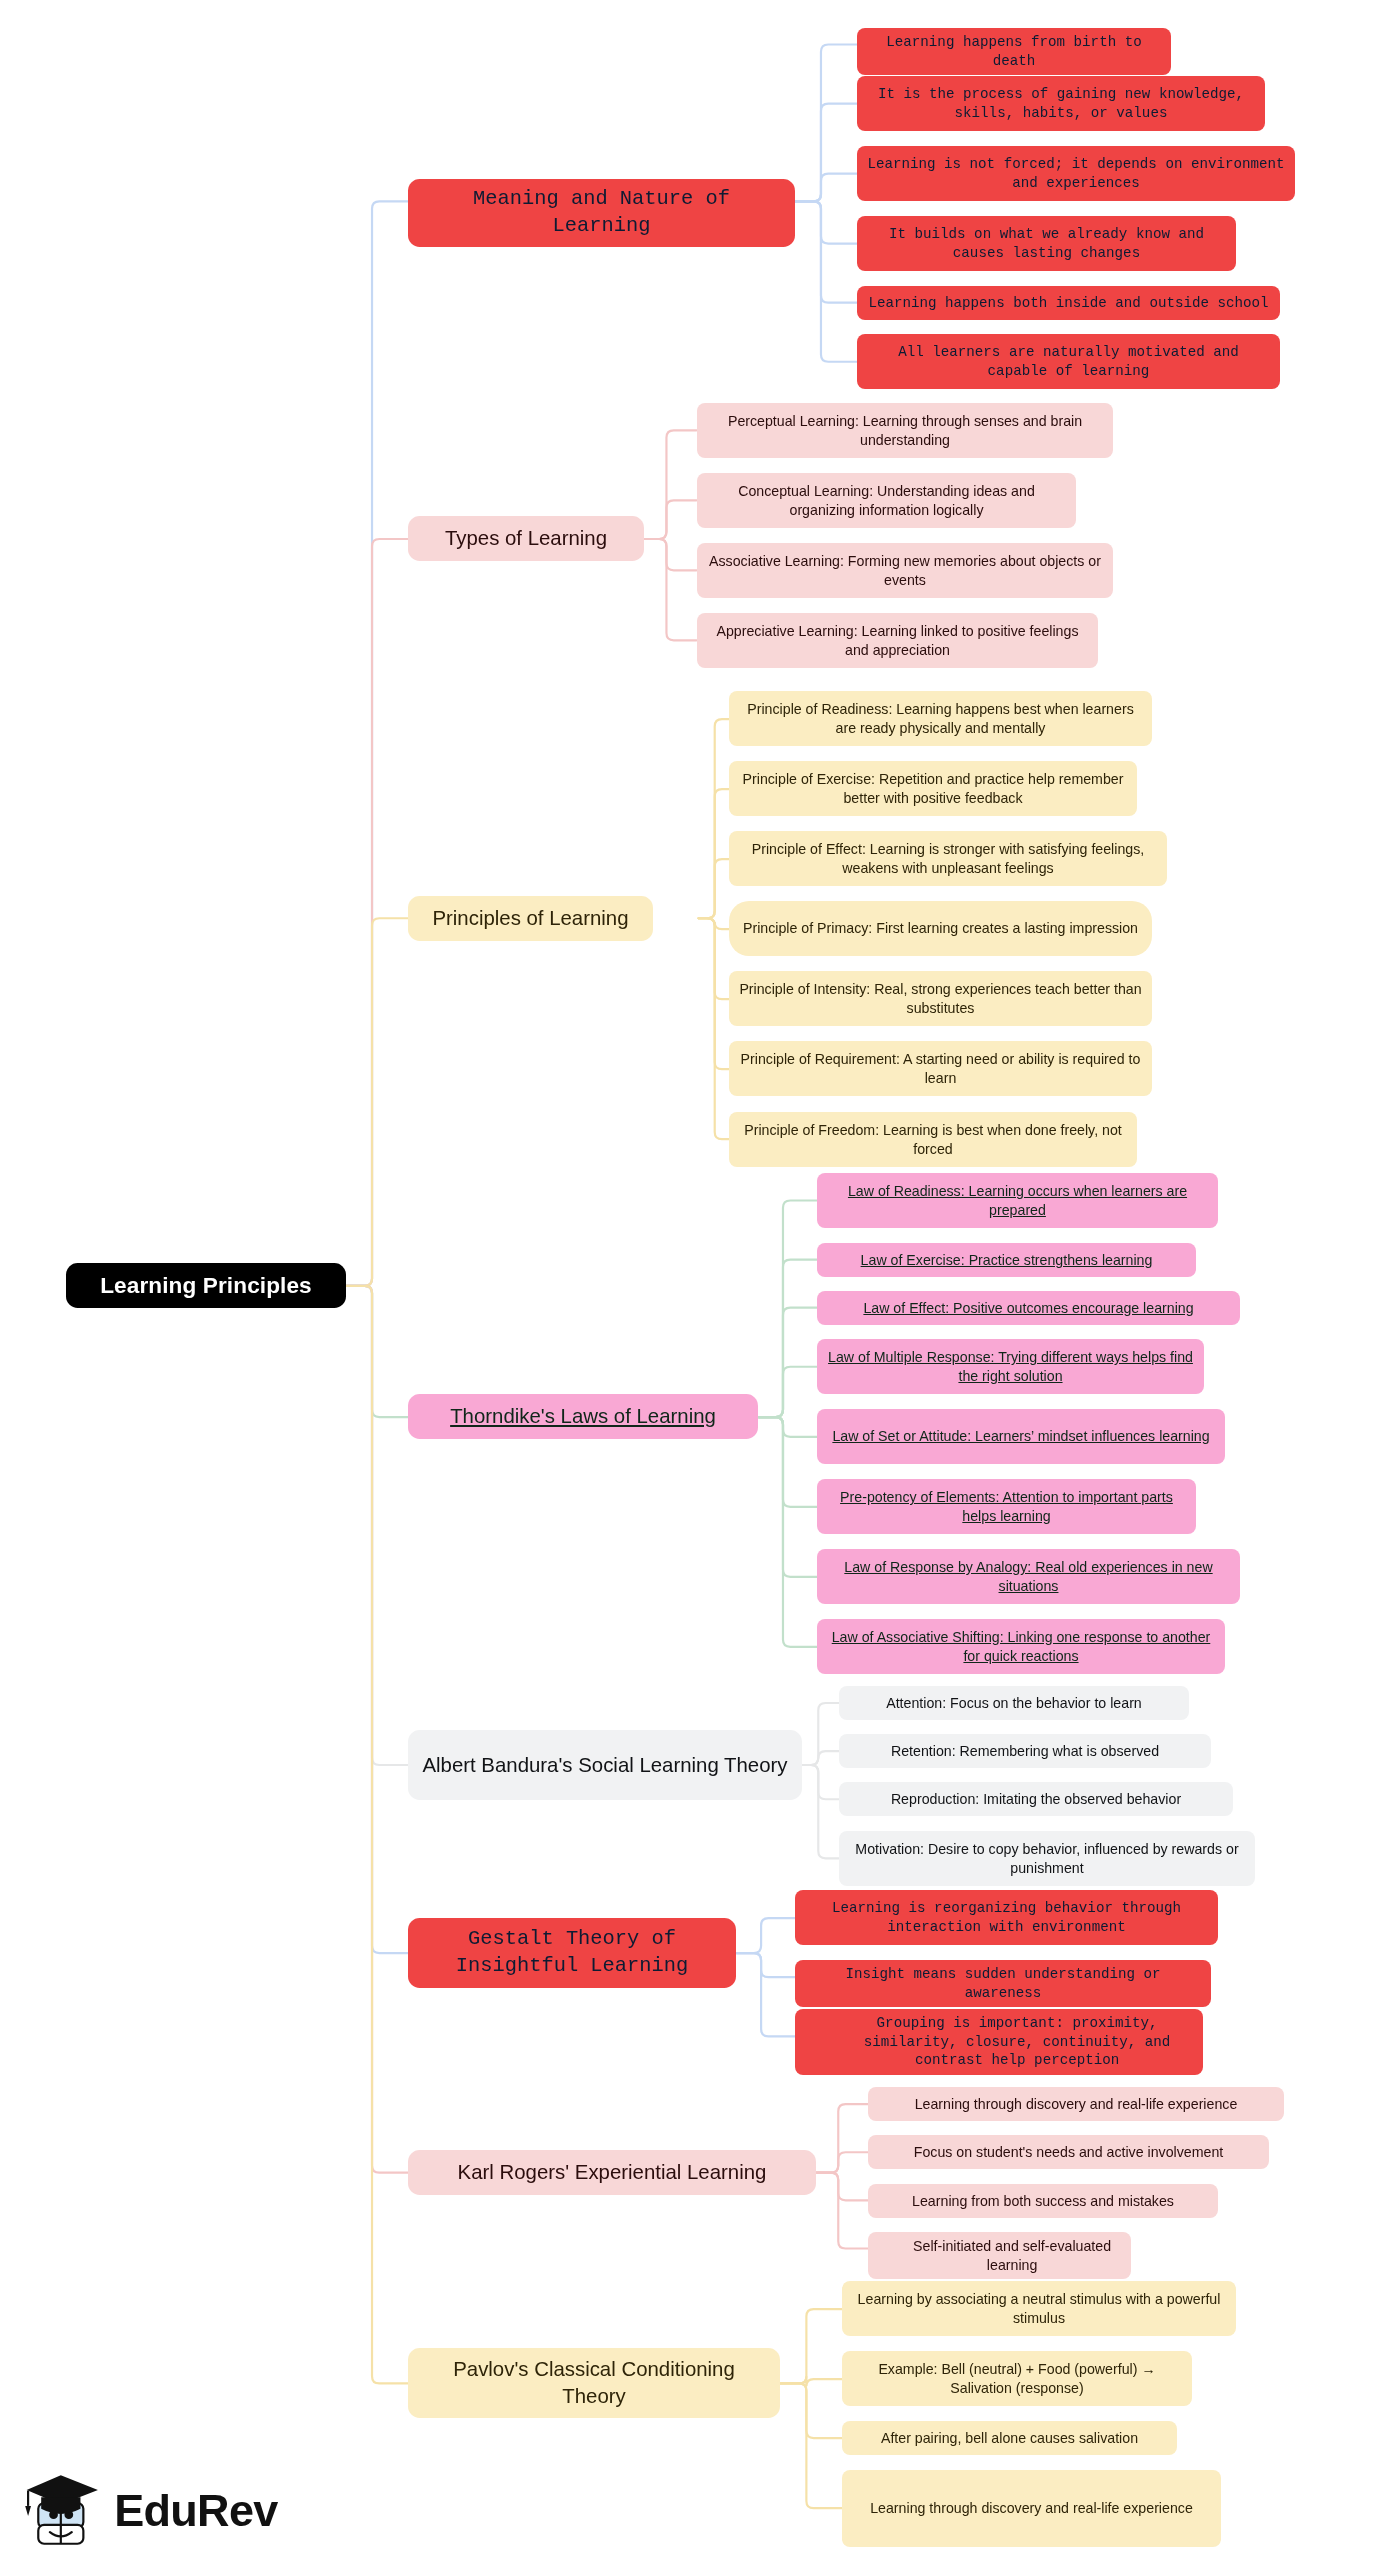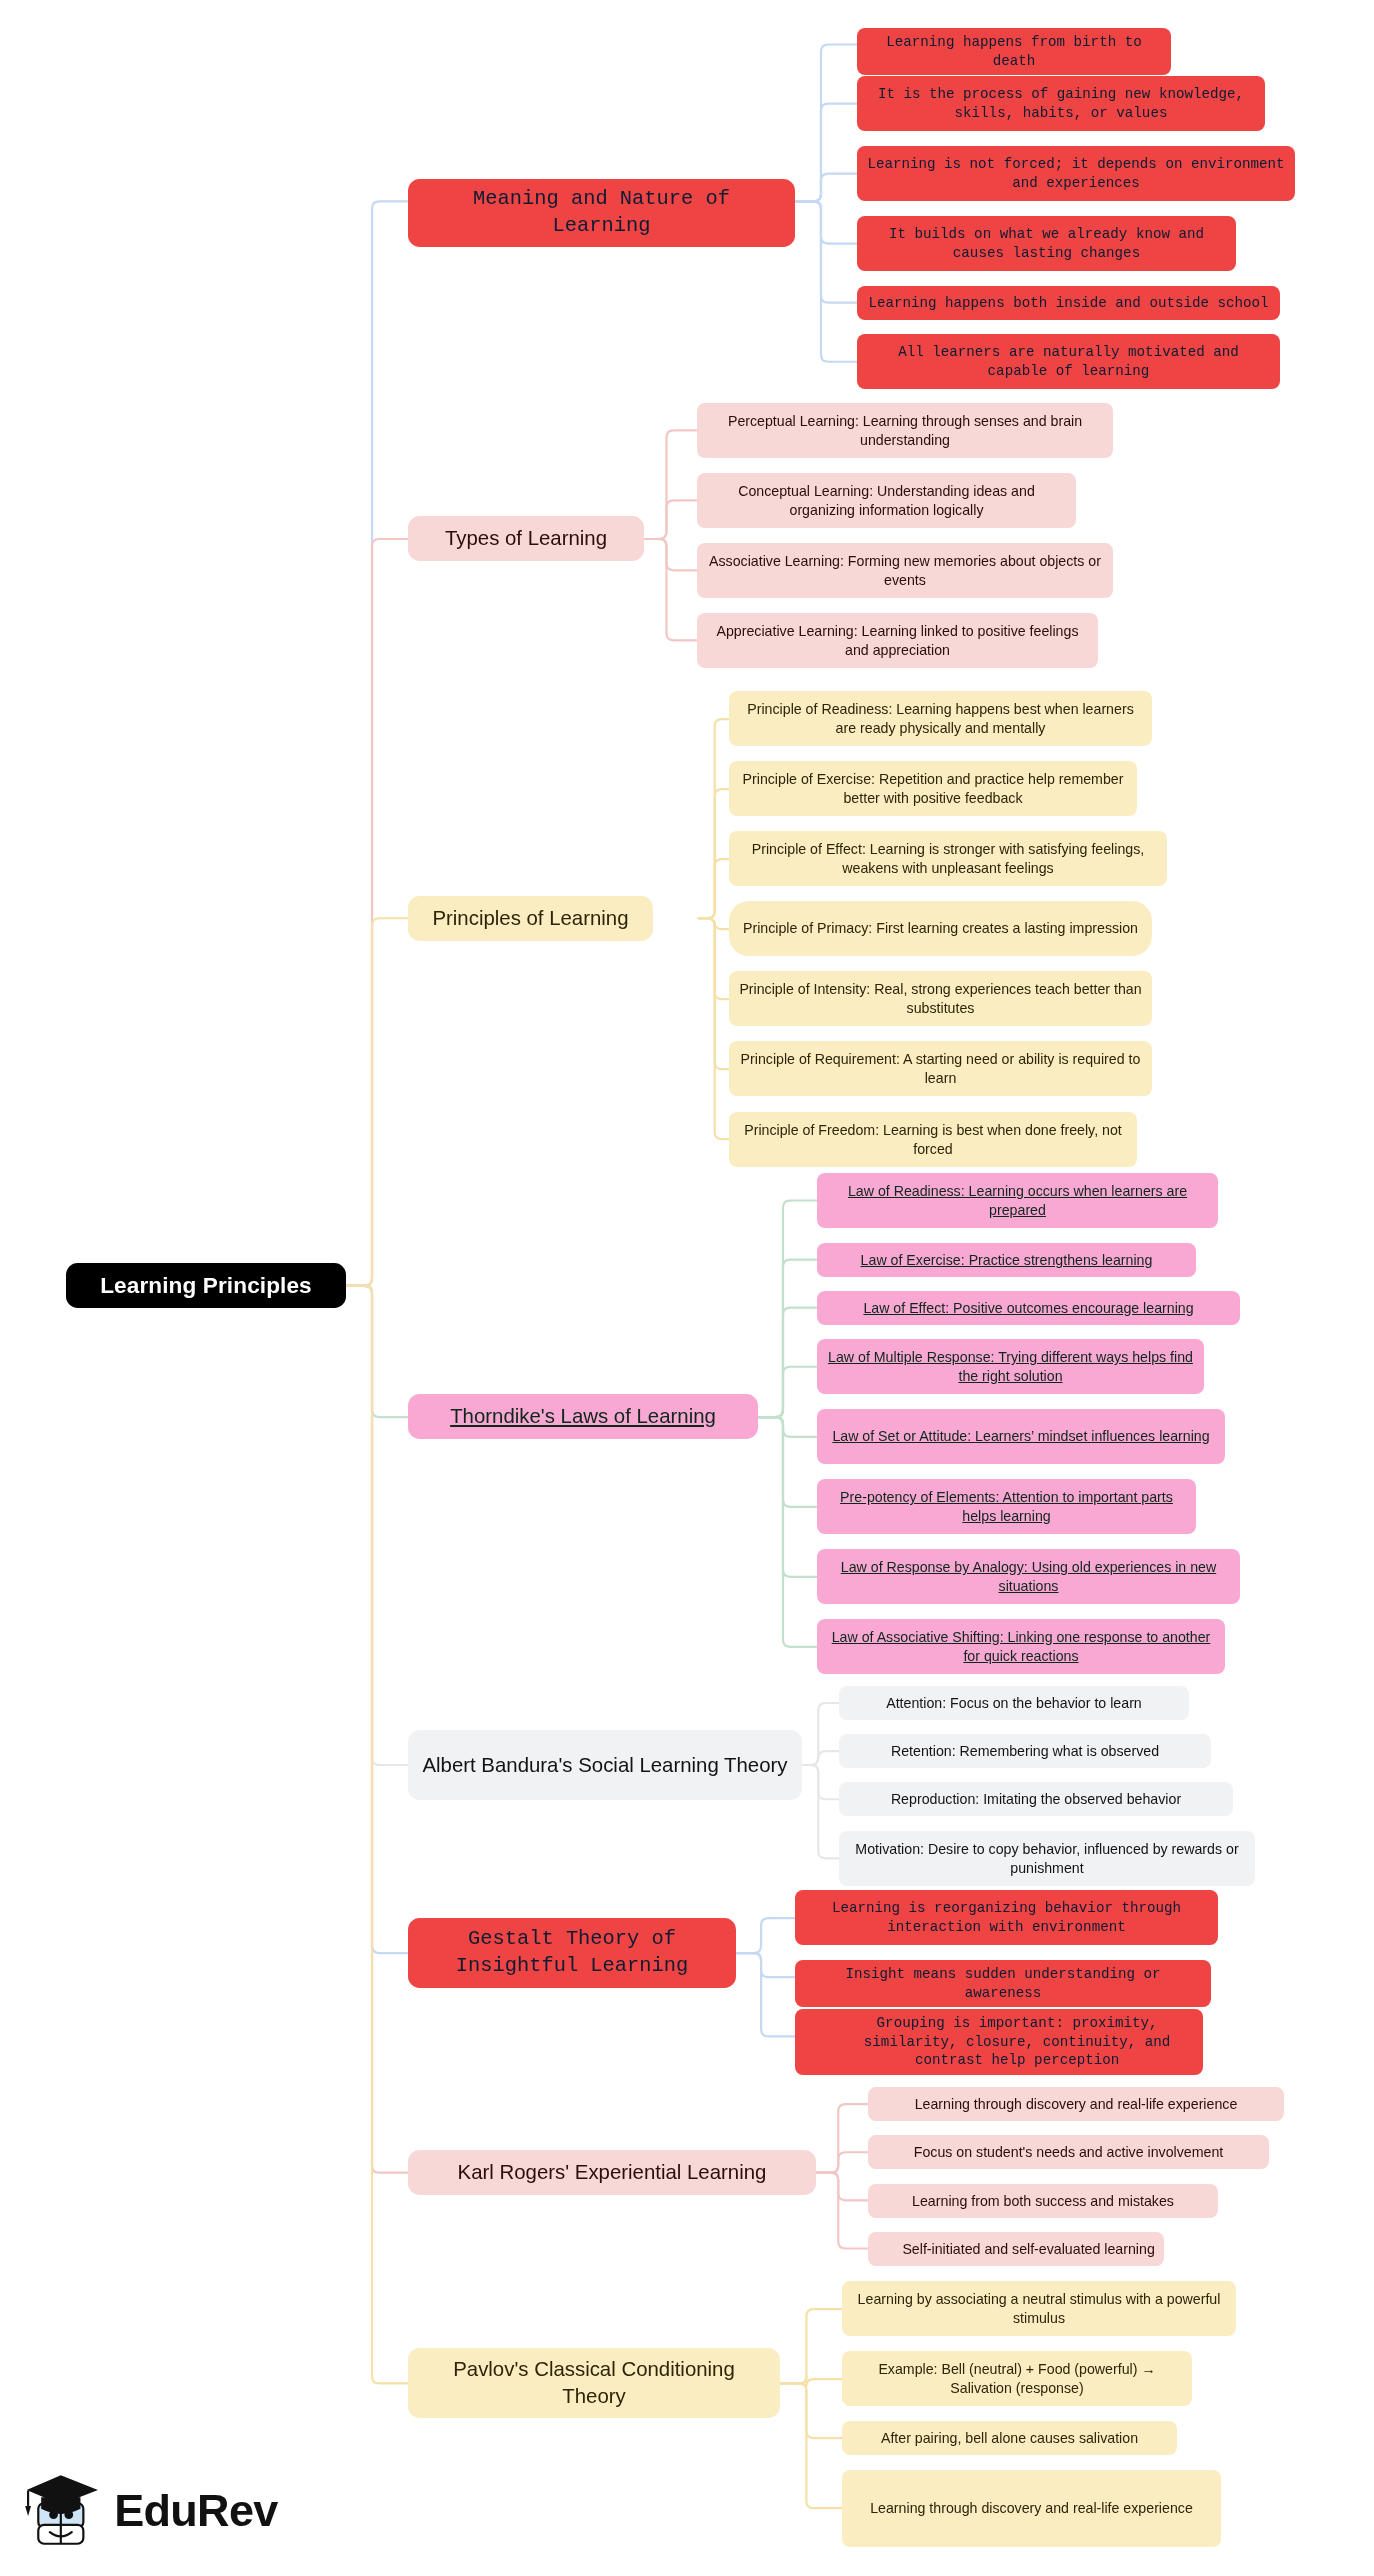--- a/index.html
+++ b/index.html
@@ -165,36 +165,36 @@
     <div class="node leaf c-yellow" style="left: 729px; top: 971px; width: 423px; min-height: 55px;">Principle of Intensity: Real, strong experiences teach better than substitutes</div>
     <div class="node leaf c-yellow" style="left: 729px; top: 1041px; width: 423px; min-height: 55px;">Principle of Requirement: A starting need or ability is required to learn</div>
     <div class="node leaf c-yellow" style="left: 729px; top: 1112px; width: 408px; min-height: 55px;">Principle of Freedom: Learning is best when done freely, not forced</div>
     <div class="node branch c-green" style="left: 408px; top: 1394px; width: 350px; min-height: 45px;">Thorndike's Laws of Learning</div>
     <div class="node leaf c-green" style="left: 817px; top: 1173px; width: 401px; min-height: 55px;">Law of Readiness: Learning occurs when learners are prepared</div>
     <div class="node leaf c-green" style="left: 817px; top: 1243px; width: 379px; min-height: 34px;">Law of Exercise: Practice strengthens learning</div>
     <div class="node leaf c-green" style="left: 817px; top: 1291px; width: 423px; min-height: 34px;">Law of Effect: Positive outcomes encourage learning</div>
     <div class="node leaf c-green" style="left: 817px; top: 1339px; width: 387px; min-height: 55px;">Law of Multiple Response: Trying different ways helps find the right solution</div>
     <div class="node leaf c-green" style="left: 817px; top: 1409px; width: 408px; min-height: 55px;">Law of Set or Attitude: Learners’ mindset influences learning</div>
     <div class="node leaf c-green" style="left: 817px; top: 1479px; width: 379px; min-height: 55px;">Pre-potency of Elements: Attention to important parts helps learning</div>
-    <div class="node leaf c-green" style="left: 817px; top: 1549px; width: 423px; min-height: 55px;">Law of Response by Analogy: Using old experiences in new situations</div>
+    <div class="node leaf c-green" style="left: 817px; top: 1549px; width: 423px; min-height: 55px;">Law of Response by Analogy: Real old experiences in new situations</div>
     <div class="node leaf c-green" style="left: 817px; top: 1619px; width: 408px; min-height: 55px;">Law of Associative Shifting: Linking one response to another for quick reactions</div>
     <div class="node branch c-gray" style="left: 408px; top: 1730px; width: 394px; min-height: 70px;">Albert Bandura's Social Learning Theory</div>
     <div class="node leaf c-gray" style="left: 839px; top: 1686px; width: 350px; min-height: 34px;">Attention: Focus on the behavior to learn</div>
     <div class="node leaf c-gray" style="left: 839px; top: 1734px; width: 372px; min-height: 34px;">Retention: Remembering what is observed</div>
     <div class="node leaf c-gray" style="left: 839px; top: 1782px; width: 394px; min-height: 34px;">Reproduction: Imitating the observed behavior</div>
     <div class="node leaf c-gray" style="left: 839px; top: 1831px; width: 416px; min-height: 55px;">Motivation: Desire to copy behavior, influenced by rewards or punishment</div>
     <div class="node branch c-blue" style="left: 408px; top: 1918px; width: 328px; min-height: 70px;">Gestalt Theory of Insightful Learning</div>
     <div class="node leaf c-blue" style="left: 795px; top: 1890px; width: 423px; min-height: 55px;">Learning is reorganizing behavior through interaction with environment</div>
     <div class="node leaf c-blue" style="left: 795px; top: 1960px; width: 416px; min-height: 34px; text-align: center;">Insight means sudden understanding or awareness</div>
     <div class="node leaf c-blue" style="left: 795px; top: 2009px; width: 408px; min-height: 55px; padding-left: 45px;">Grouping is important: proximity, similarity, closure, continuity, and contrast help perception</div>
     <div class="node branch c-pink" style="left: 408px; top: 2150px; width: 408px; min-height: 45px;">Karl Rogers' Experiential Learning</div>
     <div class="node leaf c-pink" style="left: 868px; top: 2087px; width: 416px; min-height: 34px;">Learning through discovery and real-life experience</div>
     <div class="node leaf c-pink" style="left: 868px; top: 2135px; width: 401px; min-height: 34px;">Focus on student's needs and active involvement</div>
     <div class="node leaf c-pink" style="left: 868px; top: 2184px; width: 350px; min-height: 34px;">Learning from both success and mistakes</div>
-    <div class="node leaf c-pink" style="left: 868px; top: 2232px; width: 296px; min-height: 34px; padding-left: 34px;">Self-initiated and self-evaluated learning</div>
+    <div class="node leaf c-pink" style="left: 868px; top: 2232px; width: 263px; min-height: 34px; padding-left: 34px;">Self-initiated and self-evaluated learning</div>
     <div class="node branch c-yellow" style="left: 408px; top: 2348px; width: 372px; min-height: 70px;">Pavlov's Classical Conditioning Theory</div>
     <div class="node leaf c-yellow" style="left: 842px; top: 2281px; width: 394px; min-height: 55px;">Learning by associating a neutral stimulus with a powerful stimulus</div>
     <div class="node leaf c-yellow" style="left: 842px; top: 2351px; width: 350px; min-height: 55px;">Example: Bell (neutral) + Food (powerful) → Salivation (response)</div>
     <div class="node leaf c-yellow" style="left: 842px; top: 2421px; width: 335px; min-height: 34px;">After pairing, bell alone causes salivation</div>
     <div class="node leaf c-yellow" style="left: 842px; top: 2470px; width: 379px; min-height: 77px;">Learning through discovery and real-life experience</div>
   </div>
 
 <div id="logo">
   <svg class="mark" viewBox="0 0 112 110">
 

